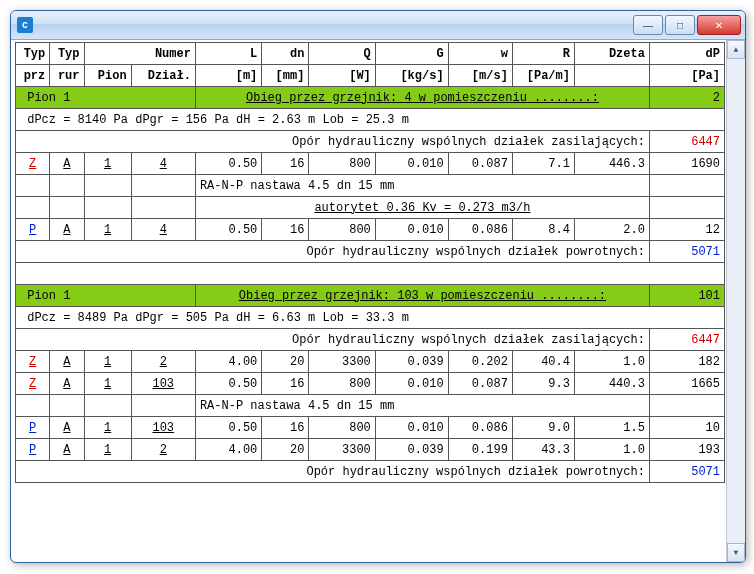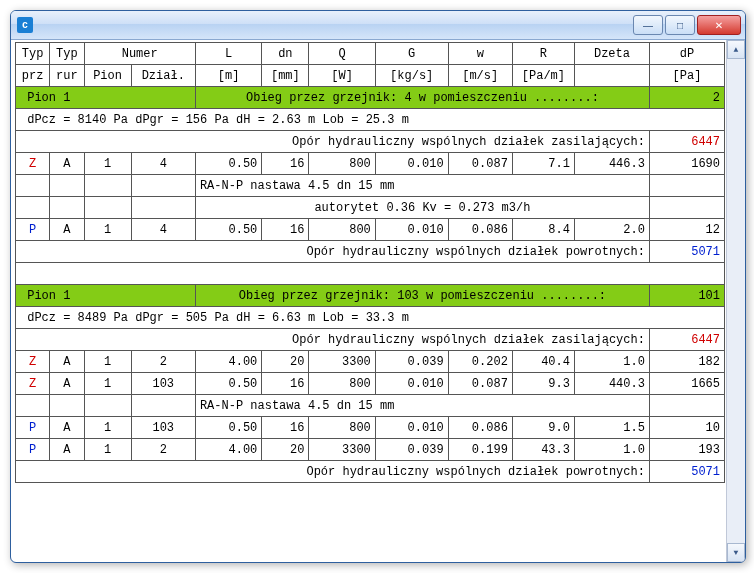--- a/index.html
+++ b/index.html
@@ -96,26 +96,26 @@
     table-layout: fixed;
   }
   table.grid td, table.grid th {
     border: 1px solid #555;
     padding: 2px 4px;
     height: 17px;
     white-space: nowrap;
     overflow: hidden;
   }
   table.grid th {
-    font-weight: normal;
-    text-align: center;
+    font-weight: bold;
+    text-align: right;
     background:#fff;
   }
   .num { text-align: right; }
-  .ctr { text-align: center; }
+  .ctr { text-align: center; text-decoration: underline; }
   .pion-row td { background:#84cc16; }
   .red { color:#d00000;margin-left:11px; }
   .blue { color:#0020d0; }
   .spacer td { border:none; height:10px; }
 
   col.c1{width:32px}
   col.c2{width:32px}
   col.c3{width:44px}
   col.c4{width:60px}
   col.c5{width:62px}

